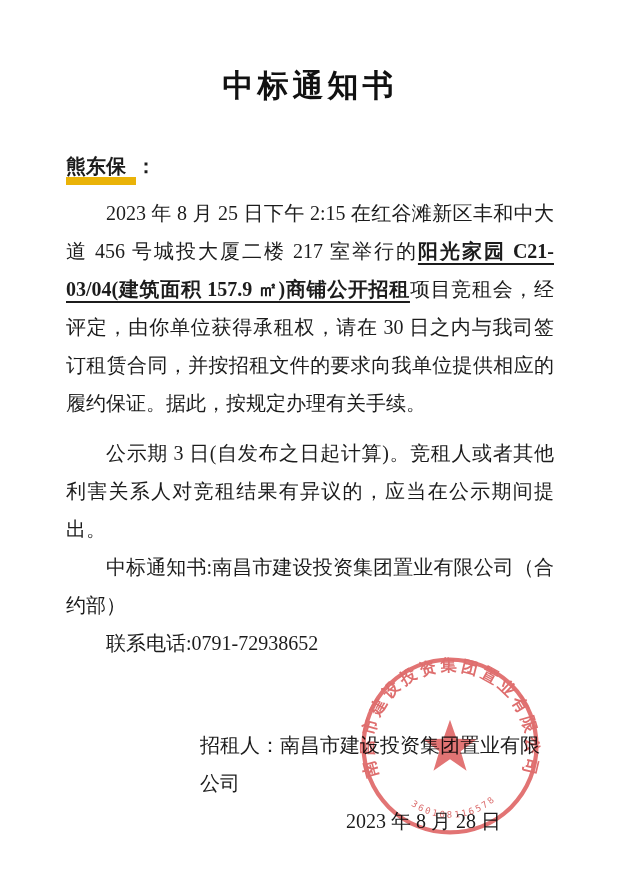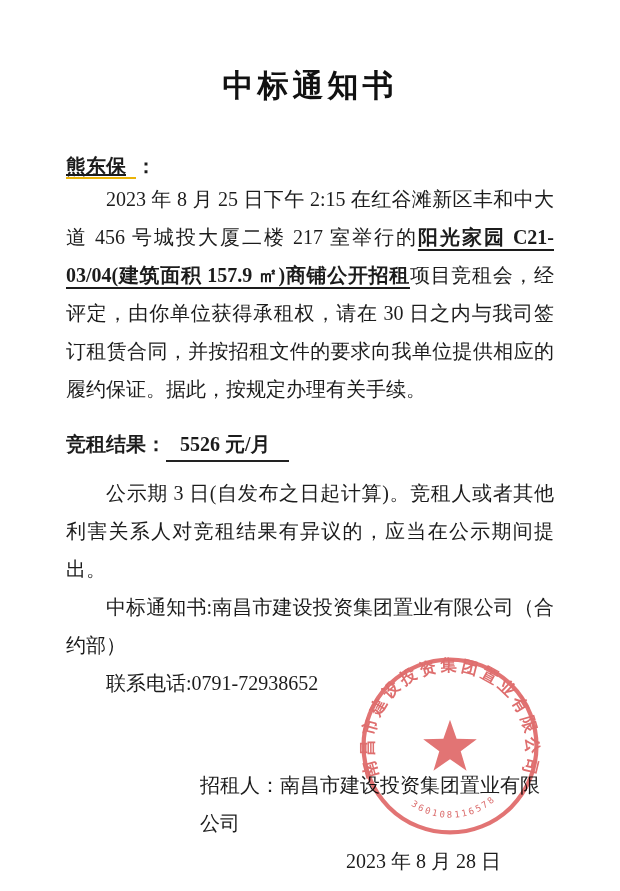--- a/index.html
+++ b/index.html
@@ -24,25 +24,25 @@
     line-height: 44px;
     color: #111;
   }
   .addressee {
     margin-top: 44px;
     font-size: 20px;
     font-weight: bold;
     line-height: 28px;
   }
   .addressee .name {
-    border-bottom: 2px solid #eab308;
+    border-bottom: 8px solid #eab308;
     padding-right: 10px;
-    text-decoration: underline;
   }
   .para1 {
+    margin-top: 14px;
     font-size: 20px;
     line-height: 38px;
     text-align: justify;
     text-indent: 2em;
   }
   .highlight {
     font-weight: bold;
     text-decoration: underline;
     text-underline-offset: 5px;
     text-decoration-thickness: 1.5px;
@@ -103,21 +103,20 @@
 
 <div class="page">
   <div class="content">
 
     <h1 class="doc-title">中标通知书</h1>
 
     <div class="addressee"><span class="name">熊东保</span><span>：</span></div>
 
     <p class="para1"><span>2023 年 8 月 25 日下午 2:15 在红谷滩新区丰和中大道 456 号城投大厦二楼 217 室举行的</span><span class="highlight">阳光家园 C21-03/04(建筑面积 157.9 ㎡)商铺公开招租</span><span>项目竞租会，经评定，由你单位获得承租权，请在 30 日之内与我司签订租赁合同，并按招租文件的要求向我单位提供相应的履约保证。据此，按规定办理有关手续。</span></p>
 
-    <div class="result-line"><span>竞租结果：</span><span class="result-value">5526 元/月</span></div>
 
     <p class="para2">公示期 3 日(自发布之日起计算)。竞租人或者其他利害关系人对竞租结果有异议的，应当在公示期间提出。</p>
 
     <div class="info-line">中标通知书:南昌市建设投资集团置业有限公司（合约部）</div>
     <div class="info-line">联系电话:0791-72938652</div>
 
     <div class="signature-block">
       <div class="signer-line">招租人：南昌市建设投资集团置业有限公司</div>
       <div class="date-line">2023 年 8 月 28 日</div>
     </div>

